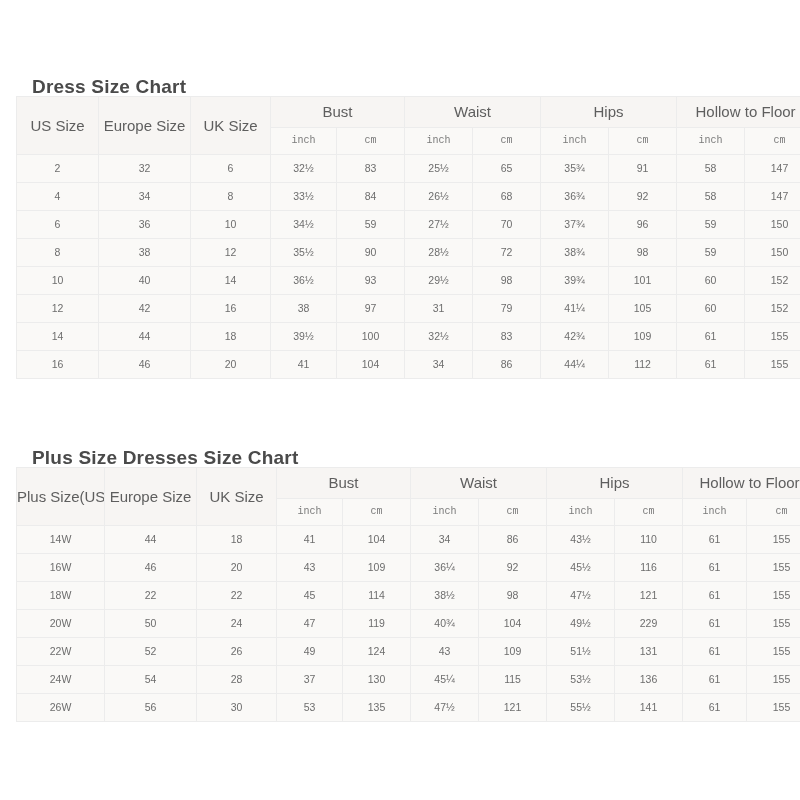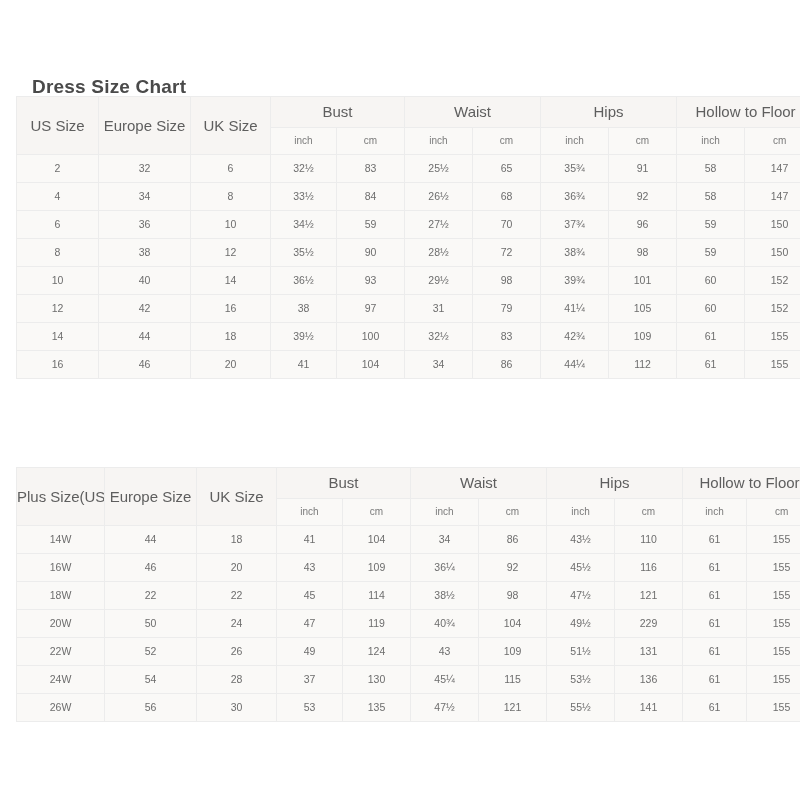--- a/index.html
+++ b/index.html
@@ -59,20 +59,21 @@
     height: 30px;
     line-height: 30px;
     font-size: 15px;
   }
   table.size-table tr.unit-row td {
     background: #faf9f7;
     color: #7a7a7a;
     height: 26px;
     line-height: 26px;
     font-size: 10px;
+    font-family: Liberation Mono, monospace;
   }
   table.size-table tr.body-row td {
     background: #faf9f7;
   }
   table.size-table tr.body-row td.first-col {
     background: #faf9f7;
   }
 </style>
 </head>
 <body>
@@ -218,20 +219,21 @@
           <td>86</td>
           <td>44¼</td>
           <td>112</td>
           <td>61</td>
           <td>155</td>
         </tr>
       </tbody>
     </table>
   </div>
 
+  <h2 class="chart-title" id="chart2-title">Plus Size Dresses Size Chart</h2>
 
   <div id="table2-wrap">
     <table class="size-table">
       <colgroup>
         <col style="width:88px">
           <col style="width:92px">
           <col style="width:80px">
         <col style="width:66px">
           <col style="width:68px">
         <col style="width:68px">

